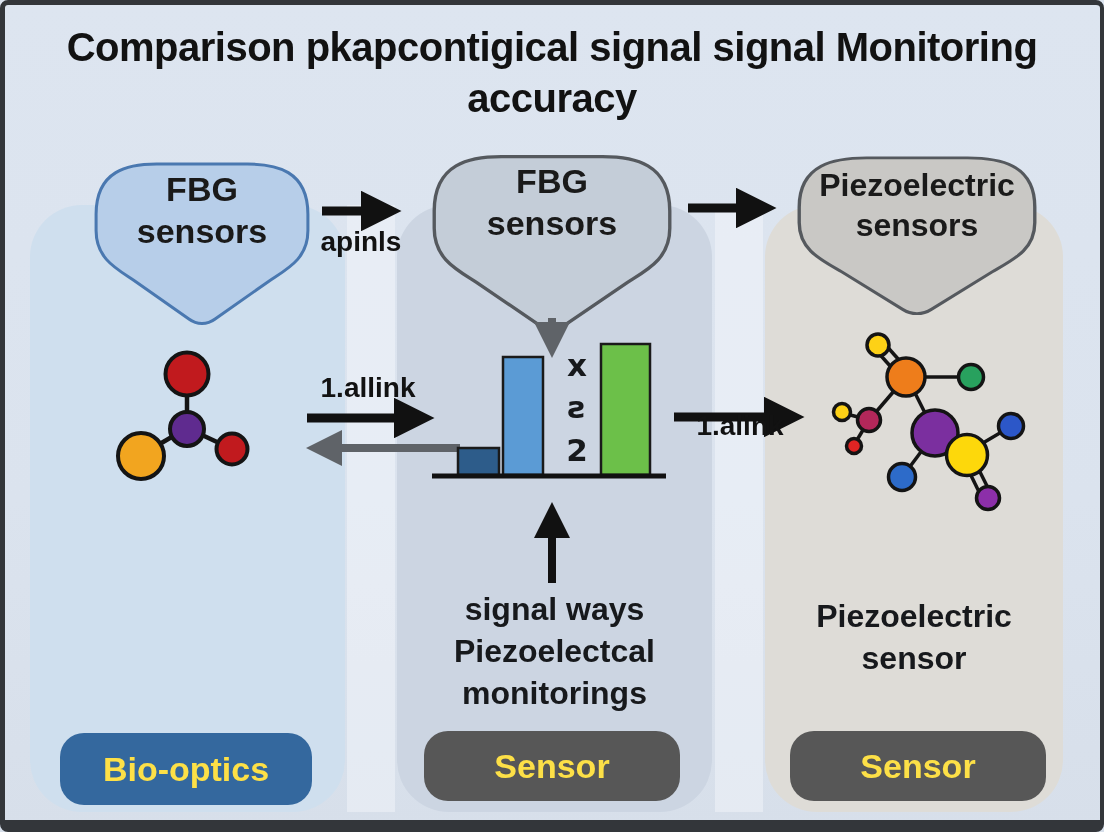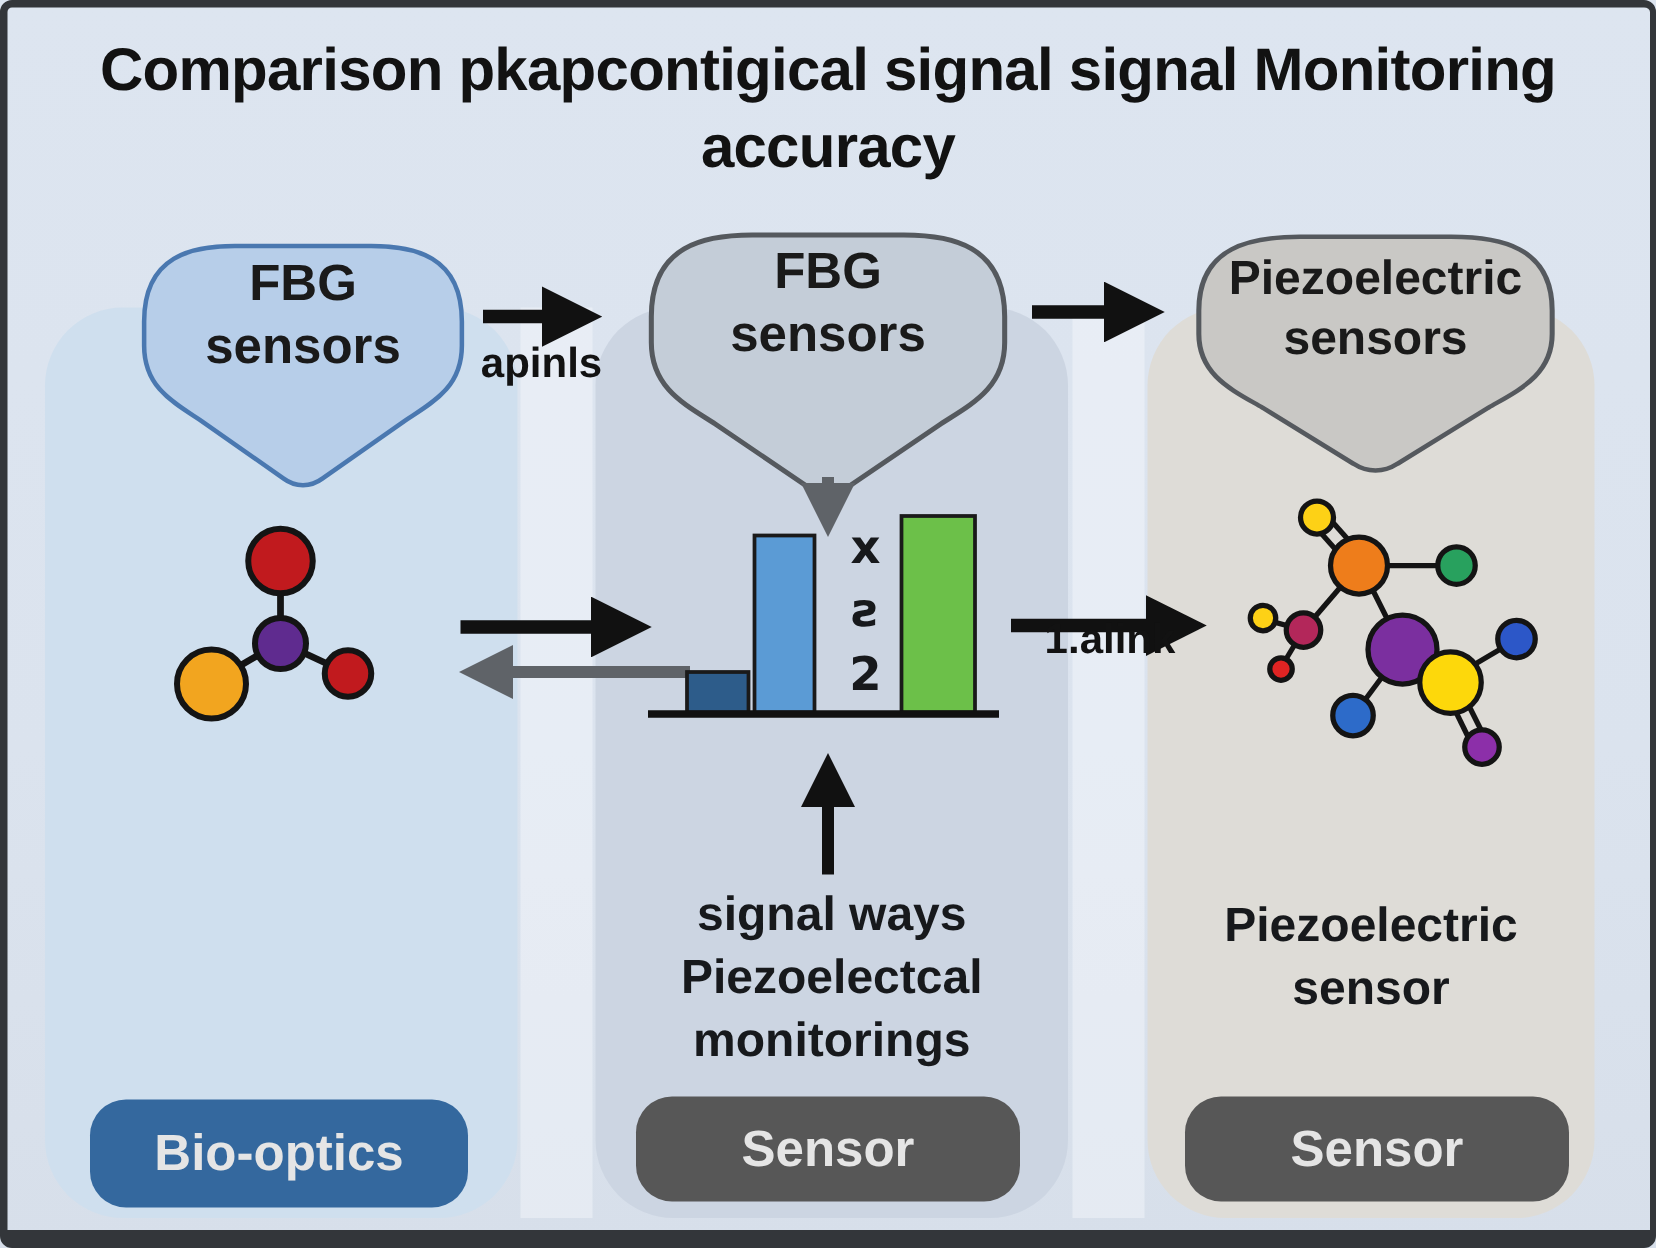--- a/index.html
+++ b/index.html
@@ -38,21 +38,21 @@
   .lab-right{left:680px;top:372px;width:120px;margin-top:38px;}
   .glyph{position:absolute;left:556px;width:42px;text-align:center;font-weight:700;font-size:31px;color:#17191c;z-index:5;font-family:"DejaVu Sans","Liberation Sans",sans-serif;}
   .g0{top:347px;} .g1{top:389px;} .g2{top:432px;}
   .caption{position:absolute;text-align:center;font-weight:700;font-size:32px;line-height:1.32;color:#17191c;z-index:5;}
   .cap1{left:30px;width:315px;top:598px;}
   .cap2{left:397px;width:315px;top:588px;}
   .cap3{left:765px;width:298px;top:595px;}
   .caption div{white-space:nowrap;}
   .badge{
     position:absolute;z-index:5;display:flex;align-items:center;justify-content:center;
-    color:#e5e5e5;font-weight:700;font-size:34px;border-radius:24px;
+    color:#fde047;font-weight:700;font-size:34px;border-radius:24px;
   }
   .badge1{left:60px;top:733px;width:252px;height:72px;background:#34689e;}
   .badge2{left:424px;top:731px;width:256px;height:70px;background:#575757;}
   .badge3{left:790px;top:731px;width:256px;height:70px;background:#575757;}
 </style>
 </head>
 <body>
 
 <div class="canvas">
 
@@ -153,20 +153,21 @@
       <circle cx="869" cy="420" r="11.5" stroke-width="3.5" fill="#b3275a"></circle>
       <circle cx="1011" cy="426" r="12.5" stroke-width="3.5" fill="#2c57c8"></circle>
       <circle cx="902" cy="477" r="13.5" stroke-width="3.5" fill="#2d6bc9"></circle>
       <circle cx="935" cy="433" r="23" stroke-width="3.5" fill="#7b2f9f"></circle>
       <circle cx="967" cy="455" r="20.5" stroke-width="3.5" fill="#fdd80b"></circle>
       <circle cx="988" cy="498" r="11.5" stroke-width="3.5" fill="#8c2fa9"></circle>
     </g>
   </svg>
 
   <div class="alabel lab-top">apinls</div>
+  <div class="alabel lab-left">1.allink</div>
   <div class="alabel lab-right">1.alink</div>
 
   <div class="glyph g0">x</div>
   <div class="glyph g1">ƨ</div>
   <div class="glyph g2">2</div>
 
   <div class="caption cap2">
     <div>signal ways</div>
     <div>Piezoelectcal</div>
     <div>monitorings</div>

